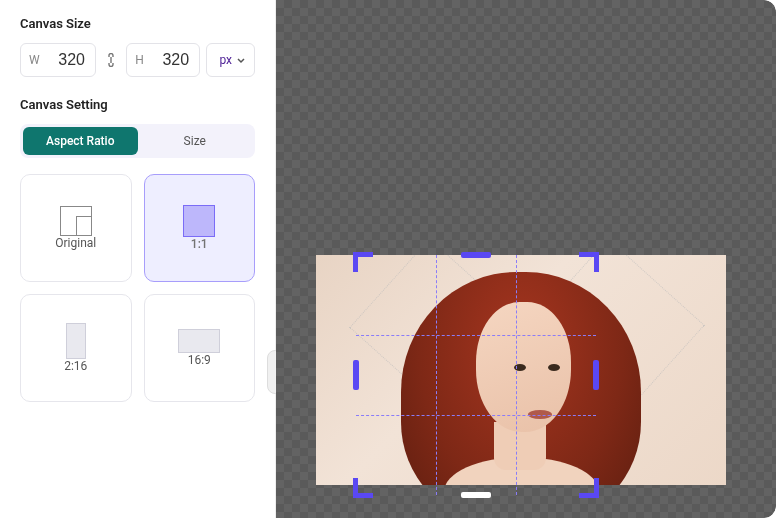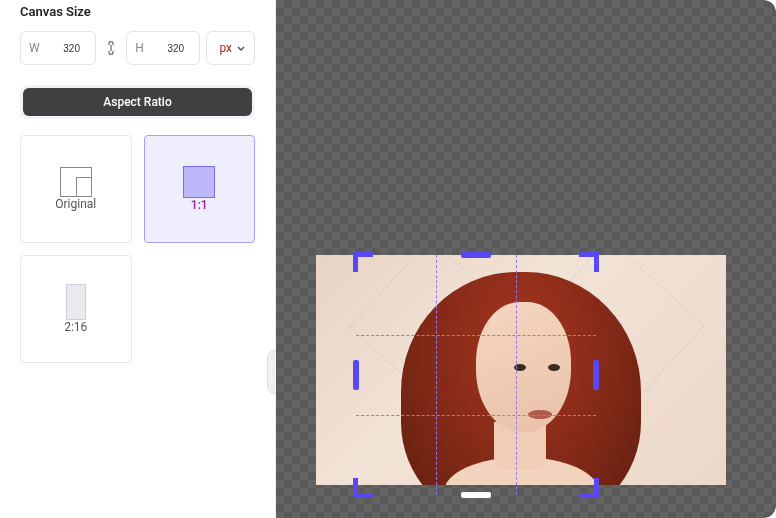--- a/index.html
+++ b/index.html
@@ -7,21 +7,21 @@
       font-family: -apple-system, BlinkMacSystemFont, "Segoe UI", Roboto, sans-serif;
       width: 776px;
       height: 518px;
       display: flex;
       overflow: hidden;
       background: #fff;
       border-radius: 12px;
     }
     .sidebar {
       width: 276px;
-      padding: 4px 20px;
+      padding: 16px 20px;
       background: #fff;
       border-right: 1px solid #eee;
       position: relative;
     }
     .section-title {
       font-size: 13px;
       font-weight: 600;
       color: #222;
       margin-bottom: 12px;
     }
@@ -41,21 +41,21 @@
     }
     .size-prefix {
       padding: 0 8px;
       font-size: 12px;
       color: #888;
     }
     .size-input {
       border: none;
       width: 48px;
       text-align: center;
-      font-size: 10px;
+      font-size: 16px;
       color: #333;
       outline: none;
       background: transparent;
     }
     .link-toggle {
       width: 18px;
       height: 18px;
       display: flex;
       align-items: center;
       justify-content: center;
@@ -63,53 +63,53 @@
       cursor: pointer;
     }
     .unit-select {
       border: 1px solid #e3e3e8;
       border-radius: 6px;
       height: 34px;
       display: flex;
       align-items: center;
       padding: 0 8px 0 12px;
       font-size: 12px;
-      color: #b91c1c;
+      color: #4c1d95;
       cursor: pointer;
       gap: 4px;
     }
     .seg-control {
       display: flex;
       background: #f3f2fb;
       border-radius: 8px;
       padding: 3px;
       margin-bottom: 16px;
     }
     .seg-item {
       flex: 1;
       text-align: center;
       padding: 7px 0;
       font-size: 12px;
       color: #555;
       border-radius: 6px;
       cursor: pointer;
     }
     .seg-item.active {
-      background: #404040;
+      background: #0f766e;
       color: #fff;
       font-weight: 500;
     }
     .grid {
       display: grid;
       grid-template-columns: 1fr 1fr;
       gap: 12px;
     }
     .ratio-card {
       border: 1px solid #e6e6ec;
-      border-radius: 4px;
+      border-radius: 10px;
       height: 108px;
       display: flex;
       flex-direction: column;
       align-items: center;
       justify-content: center;
       gap: 0;
       cursor: pointer;
       background: #fff;
     }
     .ratio-card.selected {
@@ -122,21 +122,21 @@
     }
     .ratio-card.selected .ratio-thumb {
       background: #bdb7fb;
       border-color: #7a6cf7;
     }
     .ratio-label {
       font-size: 12px;
       color: #555;
     }
     .ratio-card.selected .ratio-label {
-      color: #a21caf;
+      color: #737373;
       font-weight: 500;
     }
     .original-thumb {
       width: 32px; height: 30px; background: #fff; border: 1px solid #888; position: relative;
     }
     .original-thumb::after {
       content: ""; position: absolute; right: 0; bottom: 0; width: 14px; height: 18px; border-left: 1px solid #888; border-top: 1px solid #888;
     }
     .divider-handle {
       position: absolute;
@@ -246,36 +246,42 @@
       <input class="size-input" value="320" style="">
     </div>
     <div class="unit-select">
       <span>px</span>
       <svg width="10" height="10" viewBox="0 0 10 10" fill="none" stroke="#555" stroke-width="1.5">
           <path d="M2 4 L5 7 L8 4"></path>
         </svg>
     </div>
   </div>
 
+  <div class="section-title">Canvas Setting</div>
   <div class="seg-control">
     <div class="seg-item active">Aspect Ratio</div>
+    <div class="seg-item">Size</div>
   </div>
 
   <div class="grid">
     <div class="ratio-card">
       <div class="original-thumb"></div>
       <div class="ratio-label">Original</div>
     </div>
     <div class="ratio-card selected">
       <div class="ratio-thumb" style="width:32px;height:32px"></div>
       <div class="ratio-label">1:1</div>
     </div>
     <div class="ratio-card">
       <div class="ratio-thumb" style="width:20px;height:36px"></div>
       <div class="ratio-label">2:16</div>
+    </div>
+    <div class="ratio-card">
+      <div class="ratio-thumb" style="width:42px;height:24px"></div>
+      <div class="ratio-label">16:9</div>
     </div>
   </div>
 
   <div class="divider-handle"></div>
 </div>
 
 <div class="canvas-area">
   <div class="image-box">
     <div class="diag-box" style="left:58px;top:8px;width:120px;height:120px;transform:rotate(42deg)"></div>
     <div class="diag-box" style="right:48px;top:10px;width:130px;height:130px;transform:rotate(42deg)"></div>

